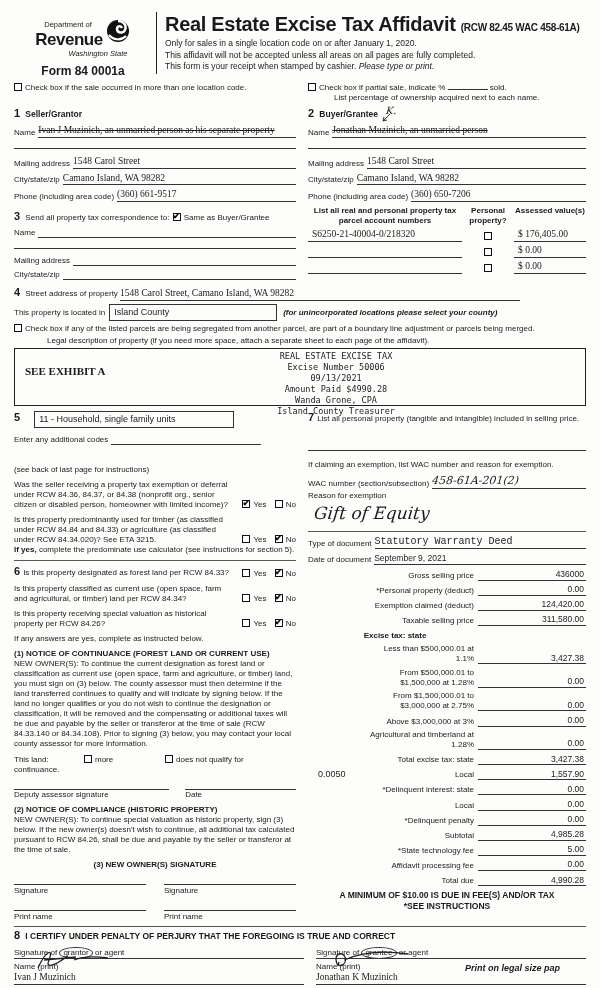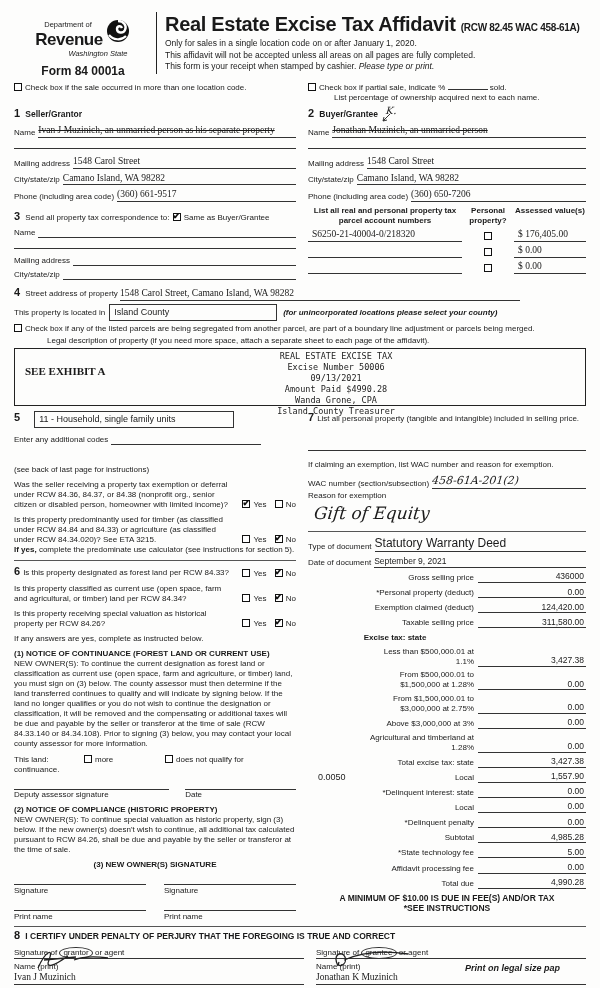--- a/index.html
+++ b/index.html
@@ -344,21 +344,21 @@
       <div style="margin-top:6px;">If claiming an exemption, list WAC number and reason for exemption.</div>
       <div class="frow">
           <span class="lab">WAC number (section/subsection)</span>
         <span class="fill"><span class="hand">458-61A-201(2)</span></span>
         </div>
       <div style="margin-top:2px;">Reason for exemption</div>
       <div class="hand" style="font-size:17px; margin:2px 0 2px 6px;">Gift of Equity</div>
       <div class="hr"></div>
       <div class="frow">
           <span class="lab">Type of document</span>
-        <span class="fill"><span class="typed" style="font-family:Liberation Sans, sans-serif; font-size:12px;">Statutory Warranty Deed</span></span>
+        <span class="fill"><span class="typed" style="font-family:Liberation Mono, monospace; font-size:10px;">Statutory Warranty Deed</span></span>
         </div>
       <div class="frow">
           <span class="lab">Date of document</span>
         <span class="fill"><span class="typed" style="font-family:'Liberation Sans',sans-serif; font-size:8.5px;">September 9, 2021</span></span>
         </div>
 
       <div>
 
       <div class="fin-row">
           <span class="fin-prefix"></span>

